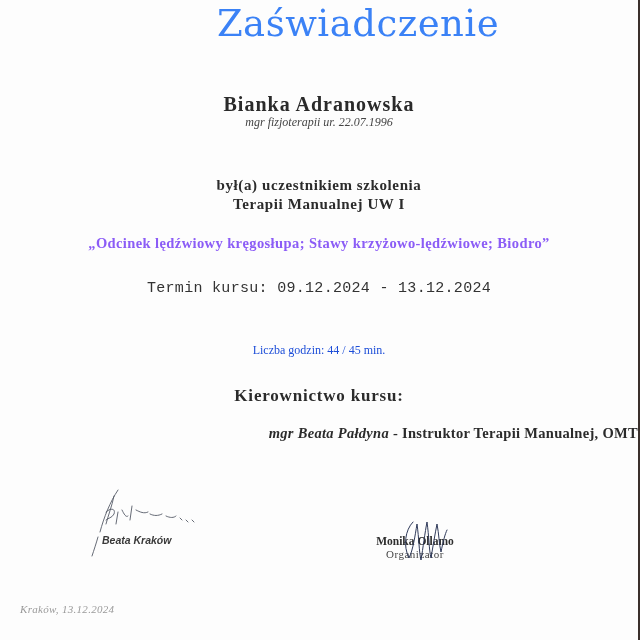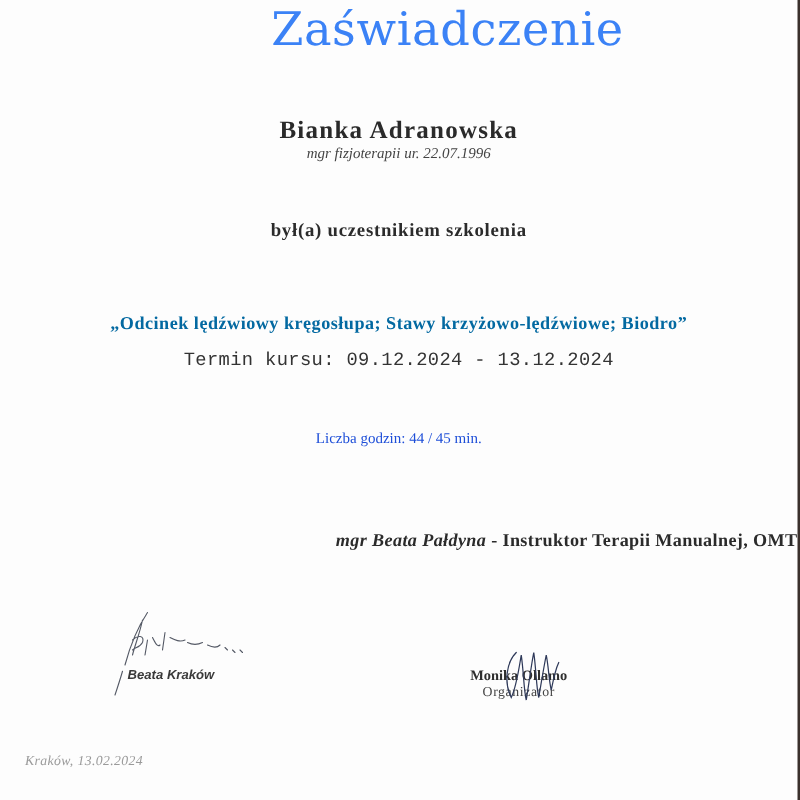--- a/index.html
+++ b/index.html
@@ -35,21 +35,21 @@
     .participant {
       top: 177px; font-family: "Liberation Serif", serif; font-size: 15px;
       font-weight: bold; color: #2b2b2b; letter-spacing: 0.6px;
     }
     .course-name {
       top: 196px; font-family: "Liberation Serif", serif; font-size: 15px;
       font-weight: bold; color: #2b2b2b; letter-spacing: 0.6px;
     }
     .topic {
       top: 235px; font-family: "Liberation Serif", serif; font-size: 14.5px;
-      font-weight: bold; color: #0369a1; letter-spacing: 0.4px; margin-top: 16px;
+      font-weight: bold; color: #8b5cf6; letter-spacing: 0.4px;
     }
     .term {
       top: 280px; font-family: Liberation Mono, monospace; font-size: 15px;
       color: #333; letter-spacing: 0.3px;
     }
     .hours {
       top: 343px; font-family: Liberation Serif, serif; font-size: 12px;
       color: #1d4ed8;
     }
     .leadership-heading {
@@ -90,43 +90,45 @@
 <body>
 
 <div class="page">
 
   <div class="line title">Zaświadczenie</div>
 
   <div class="line name">Bianka Adranowska</div>
   <div class="line subtitle-small">mgr fizjoterapii ur. 22.07.1996</div>
 
   <div class="line participant">był(a) uczestnikiem szkolenia</div>
+  <div class="line course-name">Terapii Manualnej UW I</div>
 
   <div class="line topic">„Odcinek lędźwiowy kręgosłupa; Stawy krzyżowo-lędźwiowe; Biodro”</div>
 
   <div class="line term">Termin kursu:  09.12.2024 - 13.12.2024</div>
 
   <div class="line hours">Liczba godzin: 44 / 45 min.</div>
 
+  <div class="line leadership-heading">Kierownictwo kursu:</div>
 
   <div class="line leader">
     <span class="leader-name">mgr Beata Pałdyna</span><span> - Instruktor Terapii Manualnej, OMT</span>
   </div>
 
   <div class="sig-block sig-left">
     <svg class="sig-svg" width="140" height="75" viewBox="0 0 140 75">
       <path d="M30 8 C 22 20, 16 35, 12 50 M 26 14 C 24 24, 20 34, 18 42 M 18 30 C 22 26, 28 26, 26 32 C 24 36, 20 36, 18 38 M 30 30 L 28 42 M 34 28 C 36 32, 38 36, 40 34 M 44 24 L 42 38 M 48 28 C 52 30, 56 32, 60 30 M 62 32 C 66 34, 70 34, 74 32 M 78 34 C 82 36, 86 36, 88 34 M 92 36 L 94 38 M 98 38 L 100 40 M 104 38 L 106 40 M 10 55 C 8 62, 6 68, 4 74" fill="none" stroke="#555a66" stroke-width="0.9" stroke-linecap="round"></path>
     </svg>
     <div class="sig-name-left">Beata Kraków</div>
   </div>
 
   <div class="sig-block sig-right">
     <div class="sig-name-right">Monika Ollamo</div>
     <div class="sig-role-right">Organizator</div>
     <svg class="sig-svg" width="125" height="60" viewBox="0 0 125 60">
       <path d="M58 12 C 50 20, 48 36, 54 48 C 58 40, 60 26, 62 14 C 64 28, 64 42, 66 50 C 68 38, 70 22, 72 12 C 74 26, 74 40, 76 48 C 78 36, 80 24, 82 14 C 84 24, 84 34, 86 42 C 88 32, 90 24, 92 20" fill="none" stroke="#2f3a5a" stroke-width="1" stroke-linecap="round"></path>
     </svg>
   </div>
 
-  <div class="place-date">Kraków, 13.02.2024</div>
+  <div class="place-date">Kraków, 13.12.2024</div>
 </div>
 
 <div class="right-edge"></div>
 
 </body></html>

